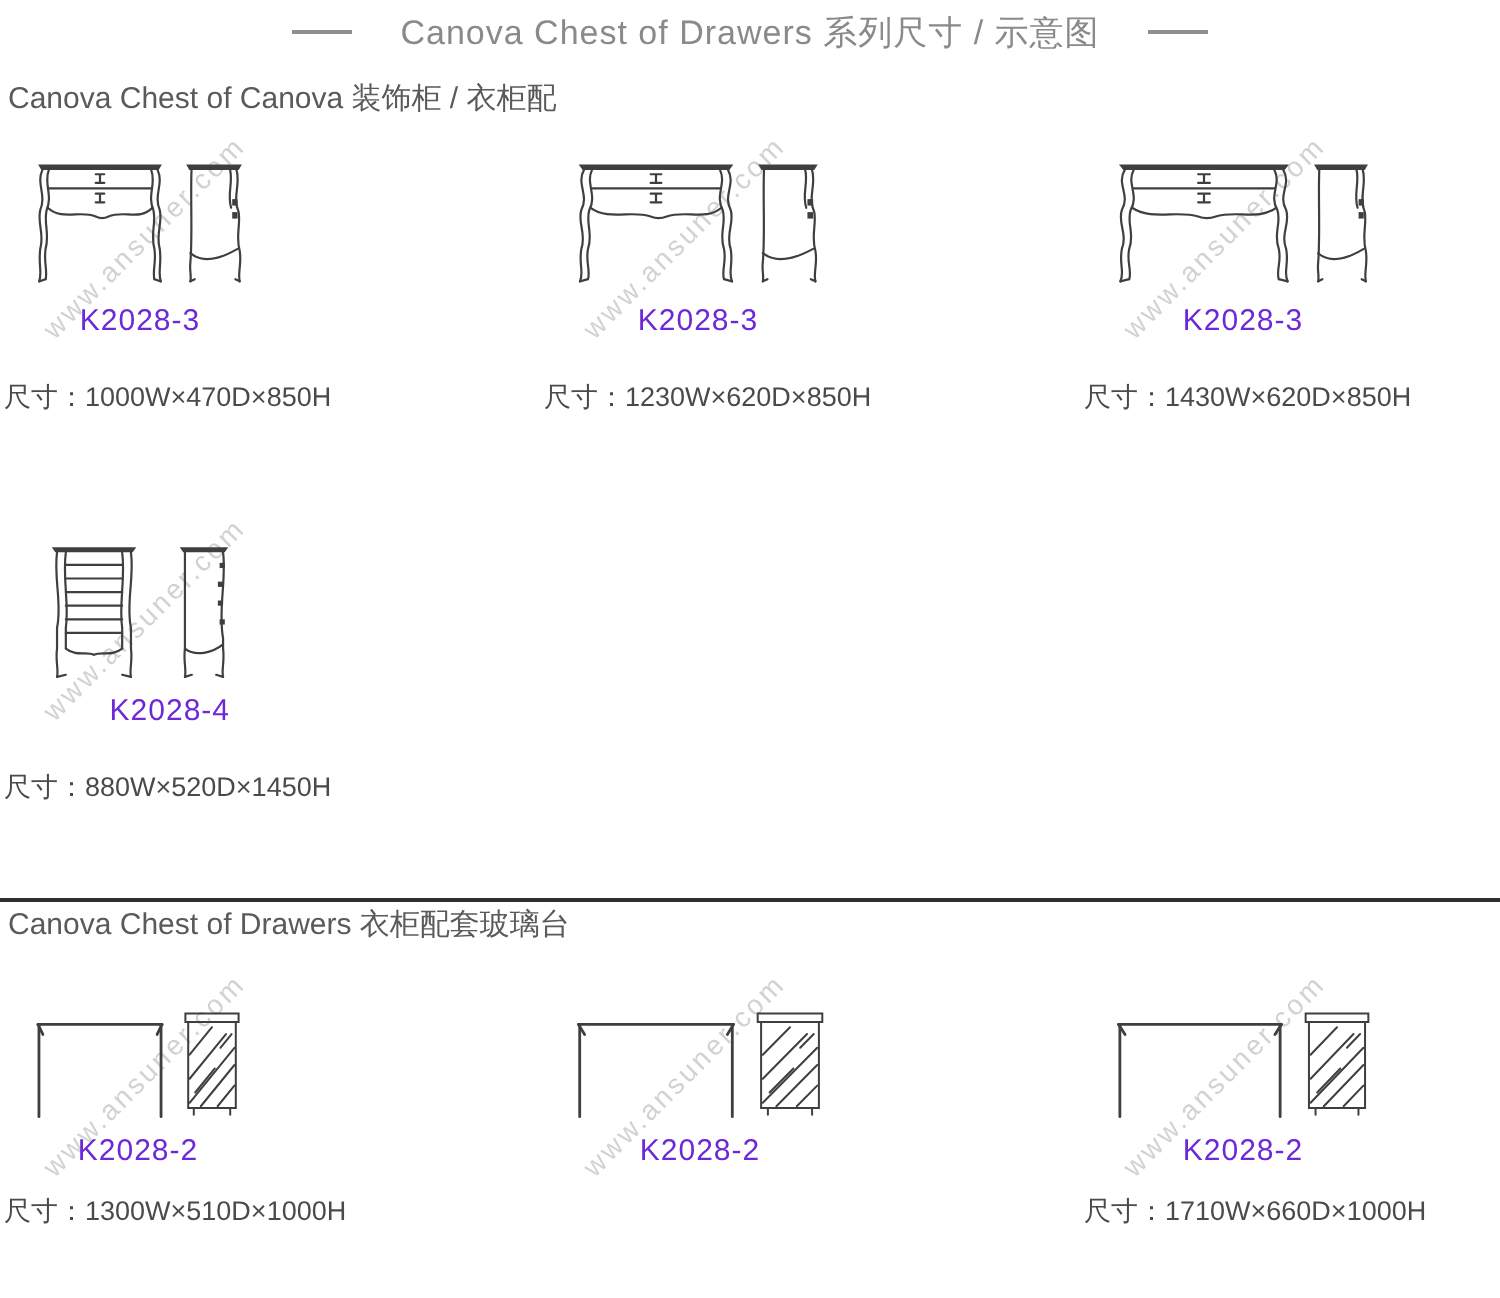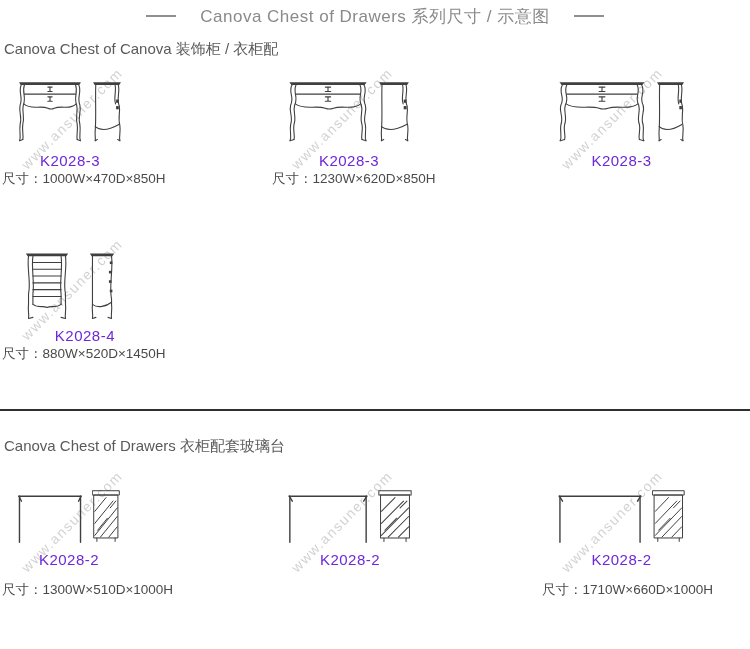--- a/index.html
+++ b/index.html
@@ -36,21 +36,21 @@
   .item { width:270px; flex:none; position:relative; }
   .item:last-child { width:auto; min-width:180px; }
 
   .figure { display:inline-block; margin-left:18px; text-align:center; }
   .row-2 .figure { margin-left:25px;text-align:right; }
   .views { display:flex; align-items:flex-end; gap:10px; height:70px; }
   .row-2 .views { gap:20px; height:74px; }
   .row-3 .views { height:58px; }
 
   .model { margin-top:7px; font-size:15px; color:#6d28d9; letter-spacing:0.5px; }
-  .dims  { margin-top:0; font-size:13.5px; color:#4a4a4a; padding-left:2px; white-space:nowrap; }
+  .dims  { margin-top:20px; font-size:13.5px; color:#4a4a4a; padding-left:2px; white-space:nowrap; }
   .row-3 .dims { margin-top:12px; }
 
   
   .wm {
     position:absolute; left:18px; top:86px;
     transform:rotate(-45deg); transform-origin:0 0;
     font-size:14px; letter-spacing:1.5px;
     color:#d2d2d2; white-space:nowrap;
     pointer-events:none; z-index:0;
   }
@@ -198,20 +198,21 @@
         <div class="views">
           <svg width="88" height="66" viewBox="0 0 120 122" preserveAspectRatio="none">
               <use href="#g-chest-front"></use>
             </svg>
           <svg width="29" height="66" viewBox="0 0 56 122" preserveAspectRatio="none">
               <use href="#g-chest-side"></use>
             </svg>
         </div>
         <div class="model">K2028-3</div>
       </div>
+      <div class="dims">尺寸：1430W×620D×850H</div>
     </div>
   </div>
 
   <div class="row row-2">
     <div class="item">
       <div class="wm">www.ansuner.com</div>
       <div class="figure">
         <div class="views">
           <svg width="44" height="68" viewBox="0 0 50 130" preserveAspectRatio="none">
               <use href="#g-tall-front"></use>
@@ -221,21 +222,21 @@
             </svg>
         </div>
         <div class="model">K2028-4</div>
       </div>
       <div class="dims">尺寸：880W×520D×1450H</div>
     </div>
   </div>
 
   <div class="divider"></div>
 
-  <div class="section-header" style="margin-top:26px;">Canova Chest of Drawers 衣柜配套玻璃台</div>
+  <div class="section-header" style="margin-top:2px;">Canova Chest of Drawers 衣柜配套玻璃台</div>
 
   <div class="row row-3">
     <div class="item">
       <div class="wm">www.ansuner.com</div>
       <div class="figure">
         <div class="views">
           <svg width="64" height="52" viewBox="0 0 130 62" preserveAspectRatio="none">
               <use href="#g-table-front"></use>
             </svg>
           <svg width="28" height="55" viewBox="0 0 40 64" preserveAspectRatio="none">

